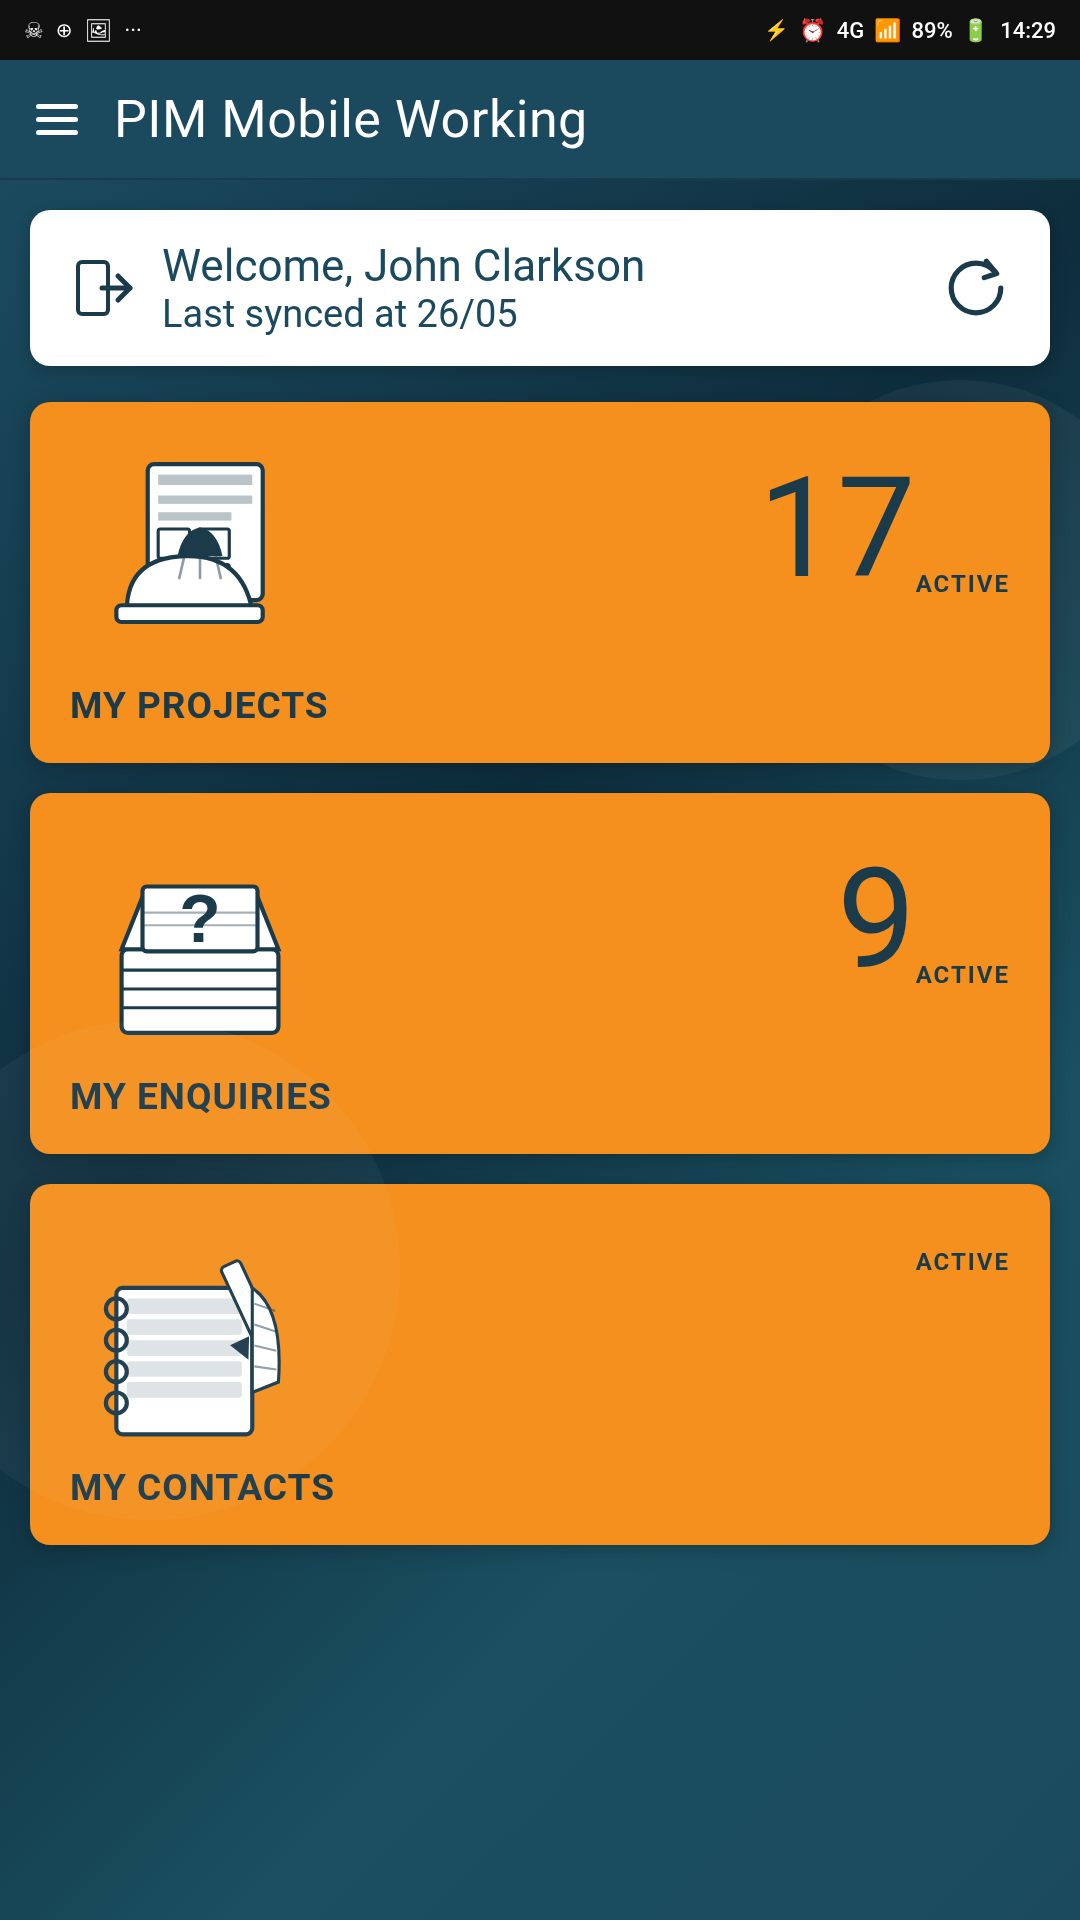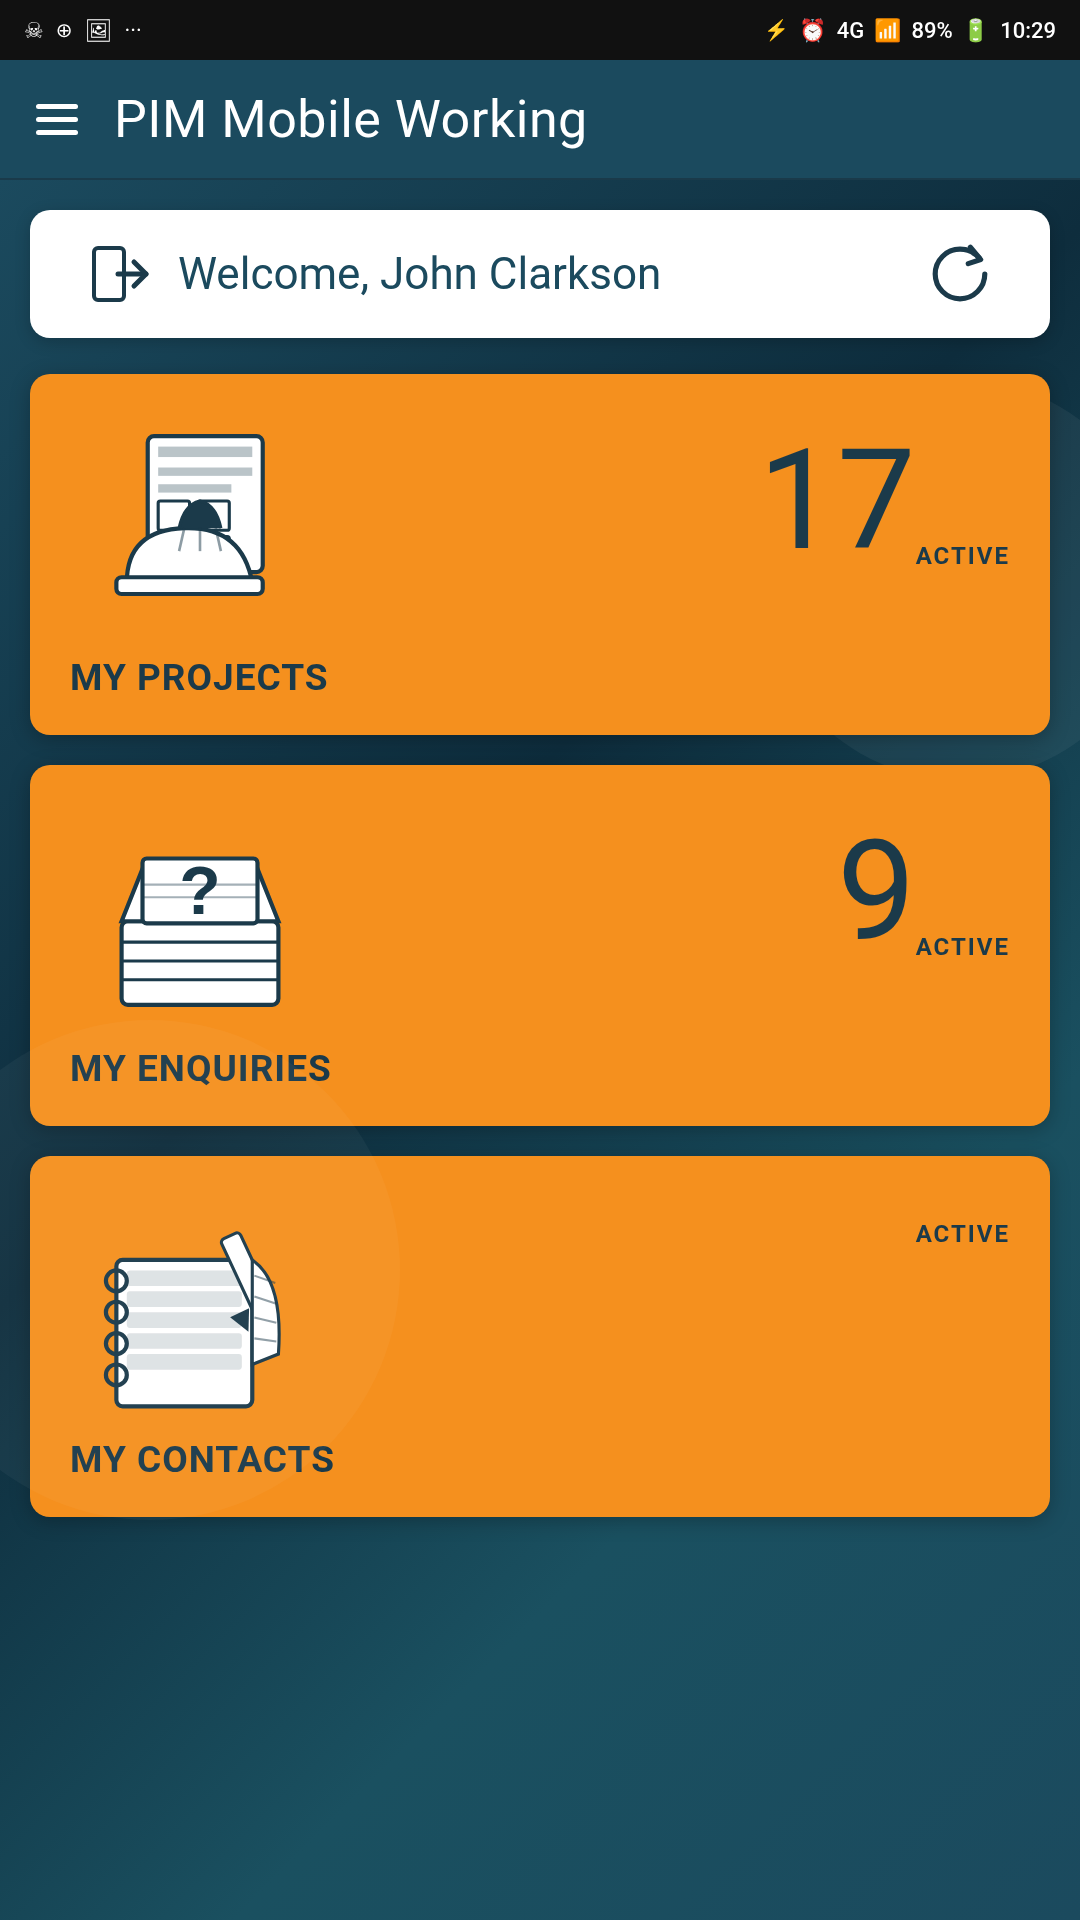--- a/index.html
+++ b/index.html
@@ -102,21 +102,21 @@
       width: 500px;
       height: 500px;
       background: rgba(255,255,255,0.04);
       border-radius: 50%;
     }
 
     
     .welcome-banner {
       background: white;
       border-radius: 20px;
-      padding: 30px 56px;
+      padding: 30px 40px;
       display: flex;
       align-items: center;
       justify-content: space-between;
       margin-bottom: 36px;
       box-shadow: 0 4px 16px rgba(0,0,0,0.2);
     }
     .welcome-left {
       display: flex;
       align-items: center;
       gap: 24px;
@@ -258,21 +258,21 @@
 
     <span>⏰</span>
 
     <span>4G</span>
 
     <span>📶</span>
 
     <span>89%</span>
     <span>🔋</span>
 
-    <span>10:29</span>
+    <span>14:29</span>
   </div>
 </div>
 
 <div class="header">
   <div class="hamburger-icon">
     <span></span>
     <span></span>
     <span></span>
   </div>
   <span class="header-title">PIM Mobile Working</span>
@@ -284,20 +284,21 @@
     <div class="welcome-left">
       <div class="logout-icon">
         <svg viewBox="0 0 60 60" fill="none" xmlns="http://www.w3.org/2000/svg">
           <rect x="4" y="4" width="30" height="52" rx="4" stroke="#1b3a4a" stroke-width="4" fill="none"></rect>
           <line x1="28" y1="30" x2="56" y2="30" stroke="#1b3a4a" stroke-width="5" stroke-linecap="round"></line>
           <polyline points="44,18 56,30 44,42" stroke="#1b3a4a" stroke-width="5" fill="none" stroke-linecap="round" stroke-linejoin="round"></polyline>
         </svg>
       </div>
       <div class="welcome-text">
         <span class="welcome-name">Welcome, John Clarkson</span>
+        <span class="welcome-sync">Last synced at 26/05</span>
       </div>
     </div>
     <div class="refresh-icon">
       <svg viewBox="0 0 60 60" fill="none" xmlns="http://www.w3.org/2000/svg">
         <path d="M54 30c0 13.25-10.75 24-24 24S6 43.25 6 30 16.75 6 30 6c7.5 0 14.2 3.4 18.8 8.8" stroke="#1b3a4a" stroke-width="5" stroke-linecap="round" fill="none"></path>
         <polyline points="40,4 50,16 38,20" stroke="#1b3a4a" stroke-width="5" fill="none" stroke-linecap="round" stroke-linejoin="round"></polyline>
       </svg>
     </div>
   </div>
 

